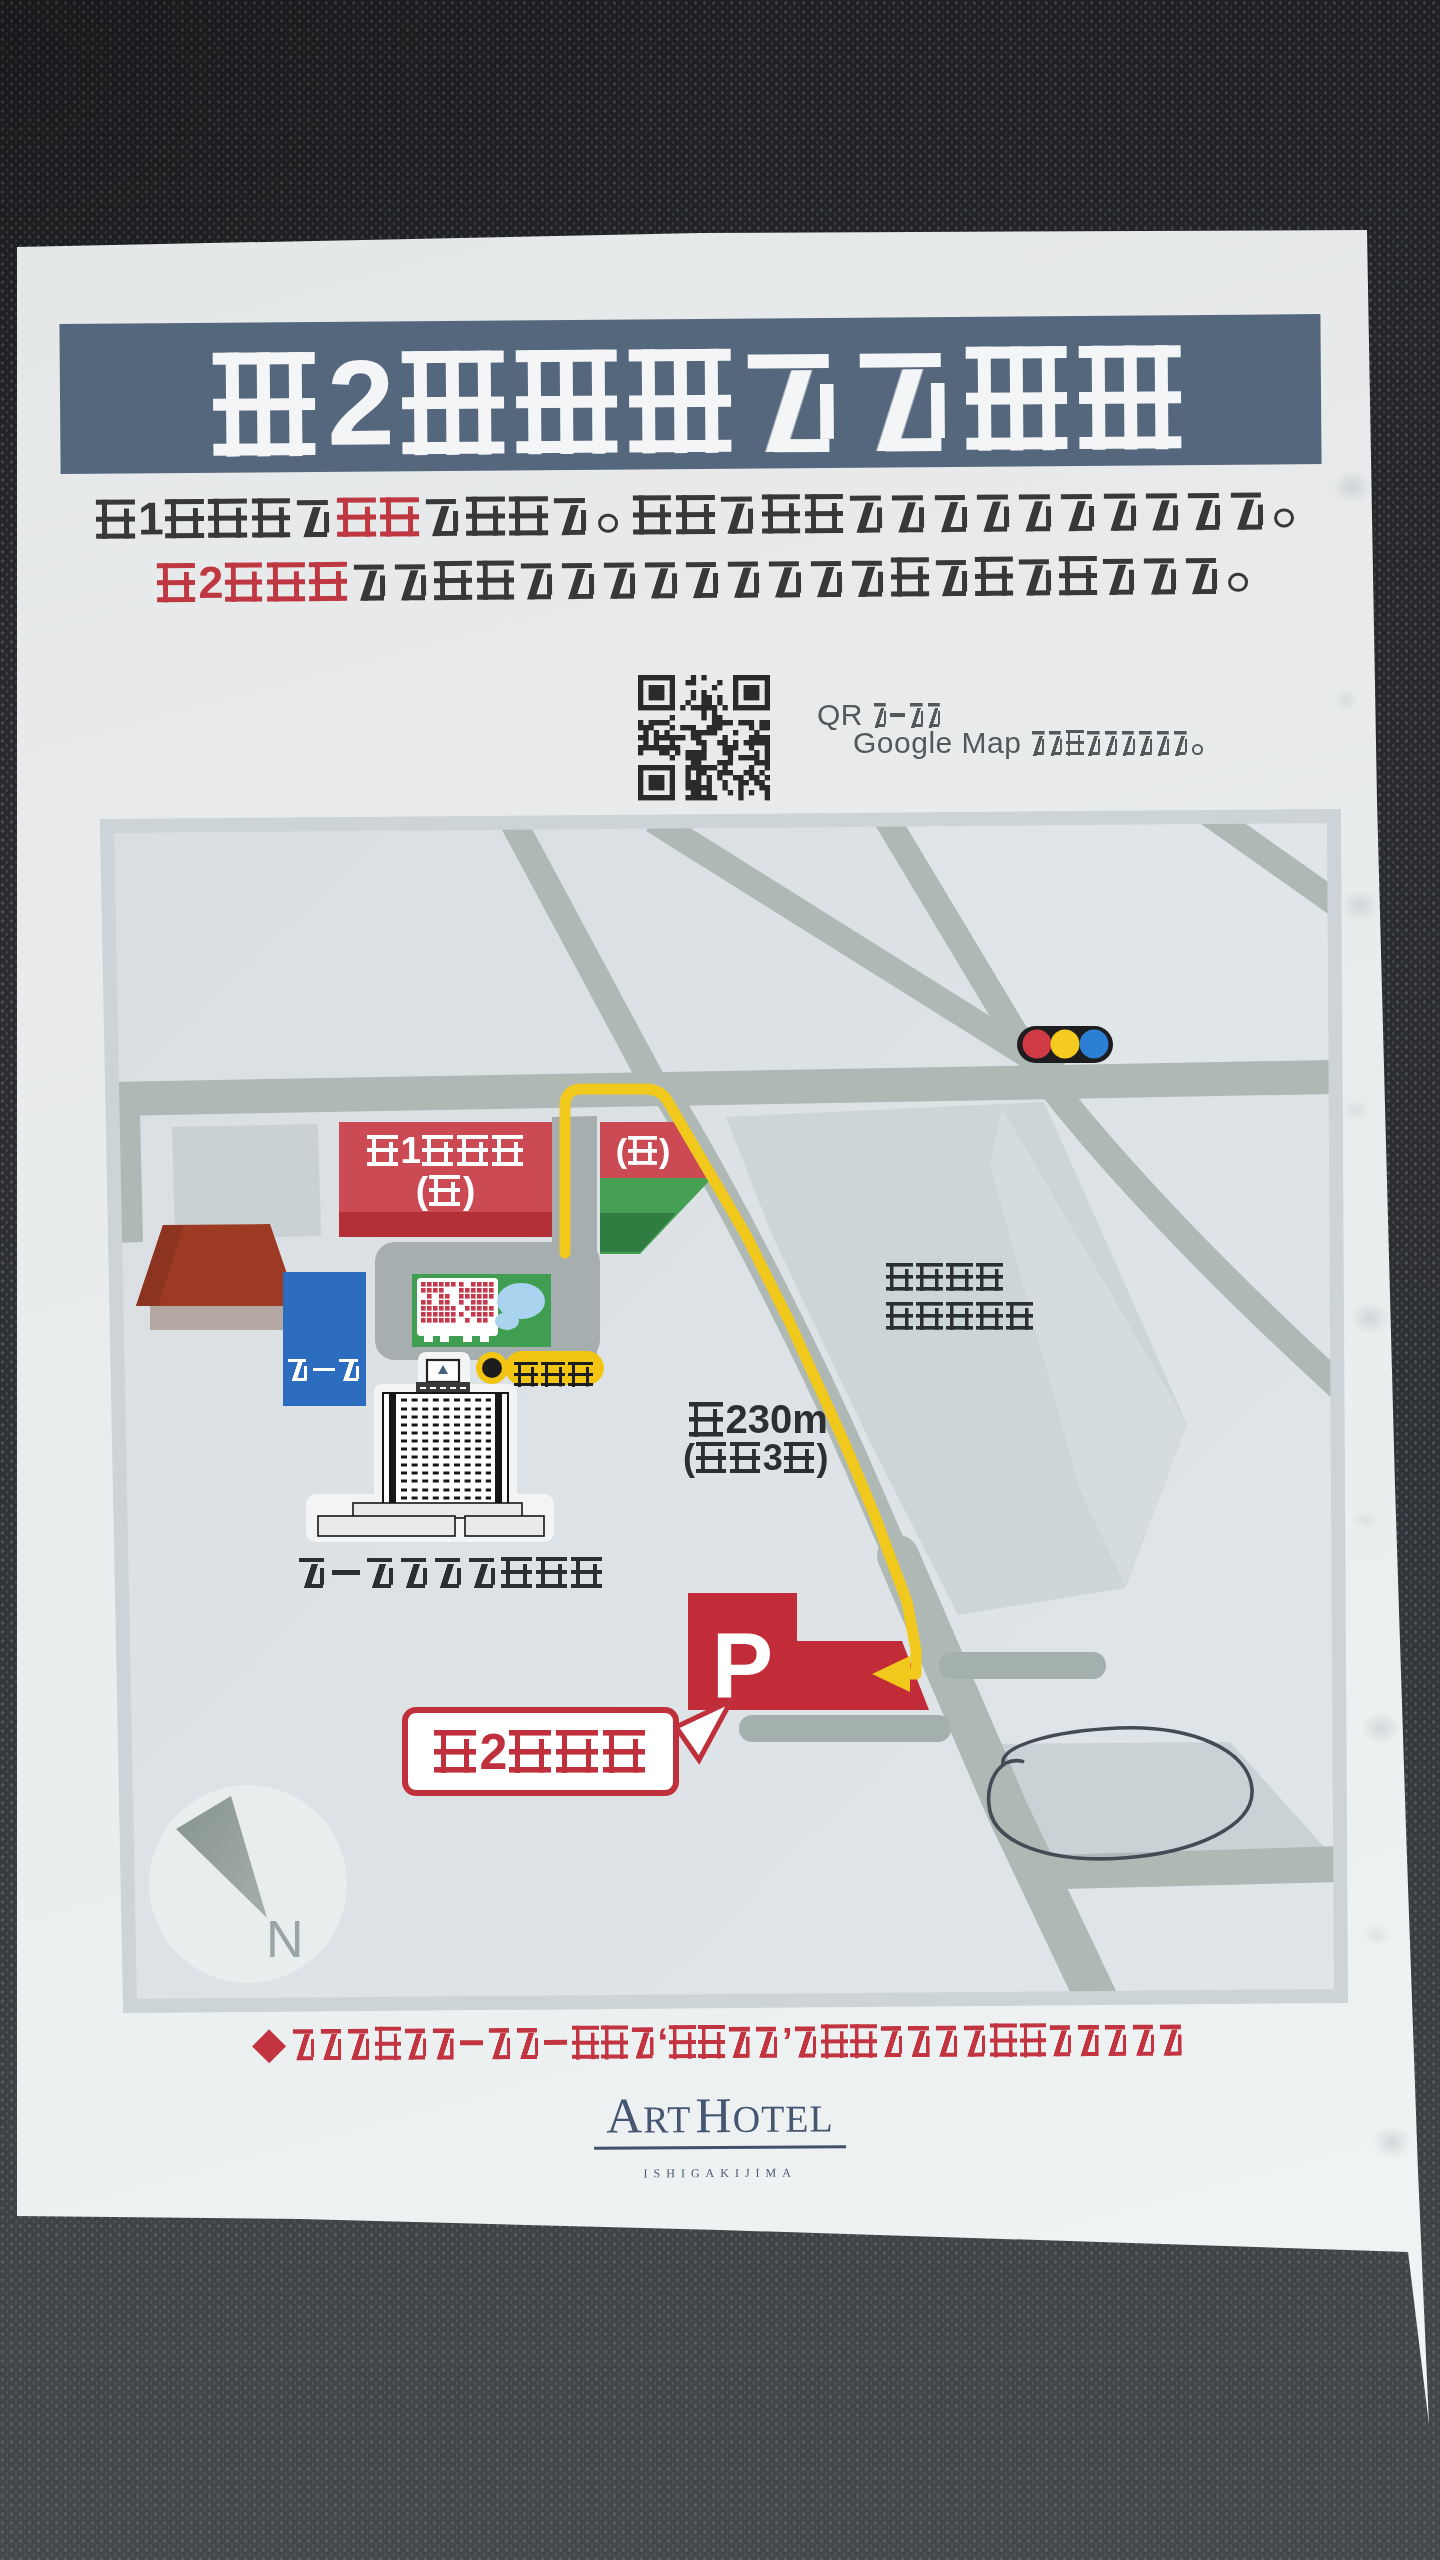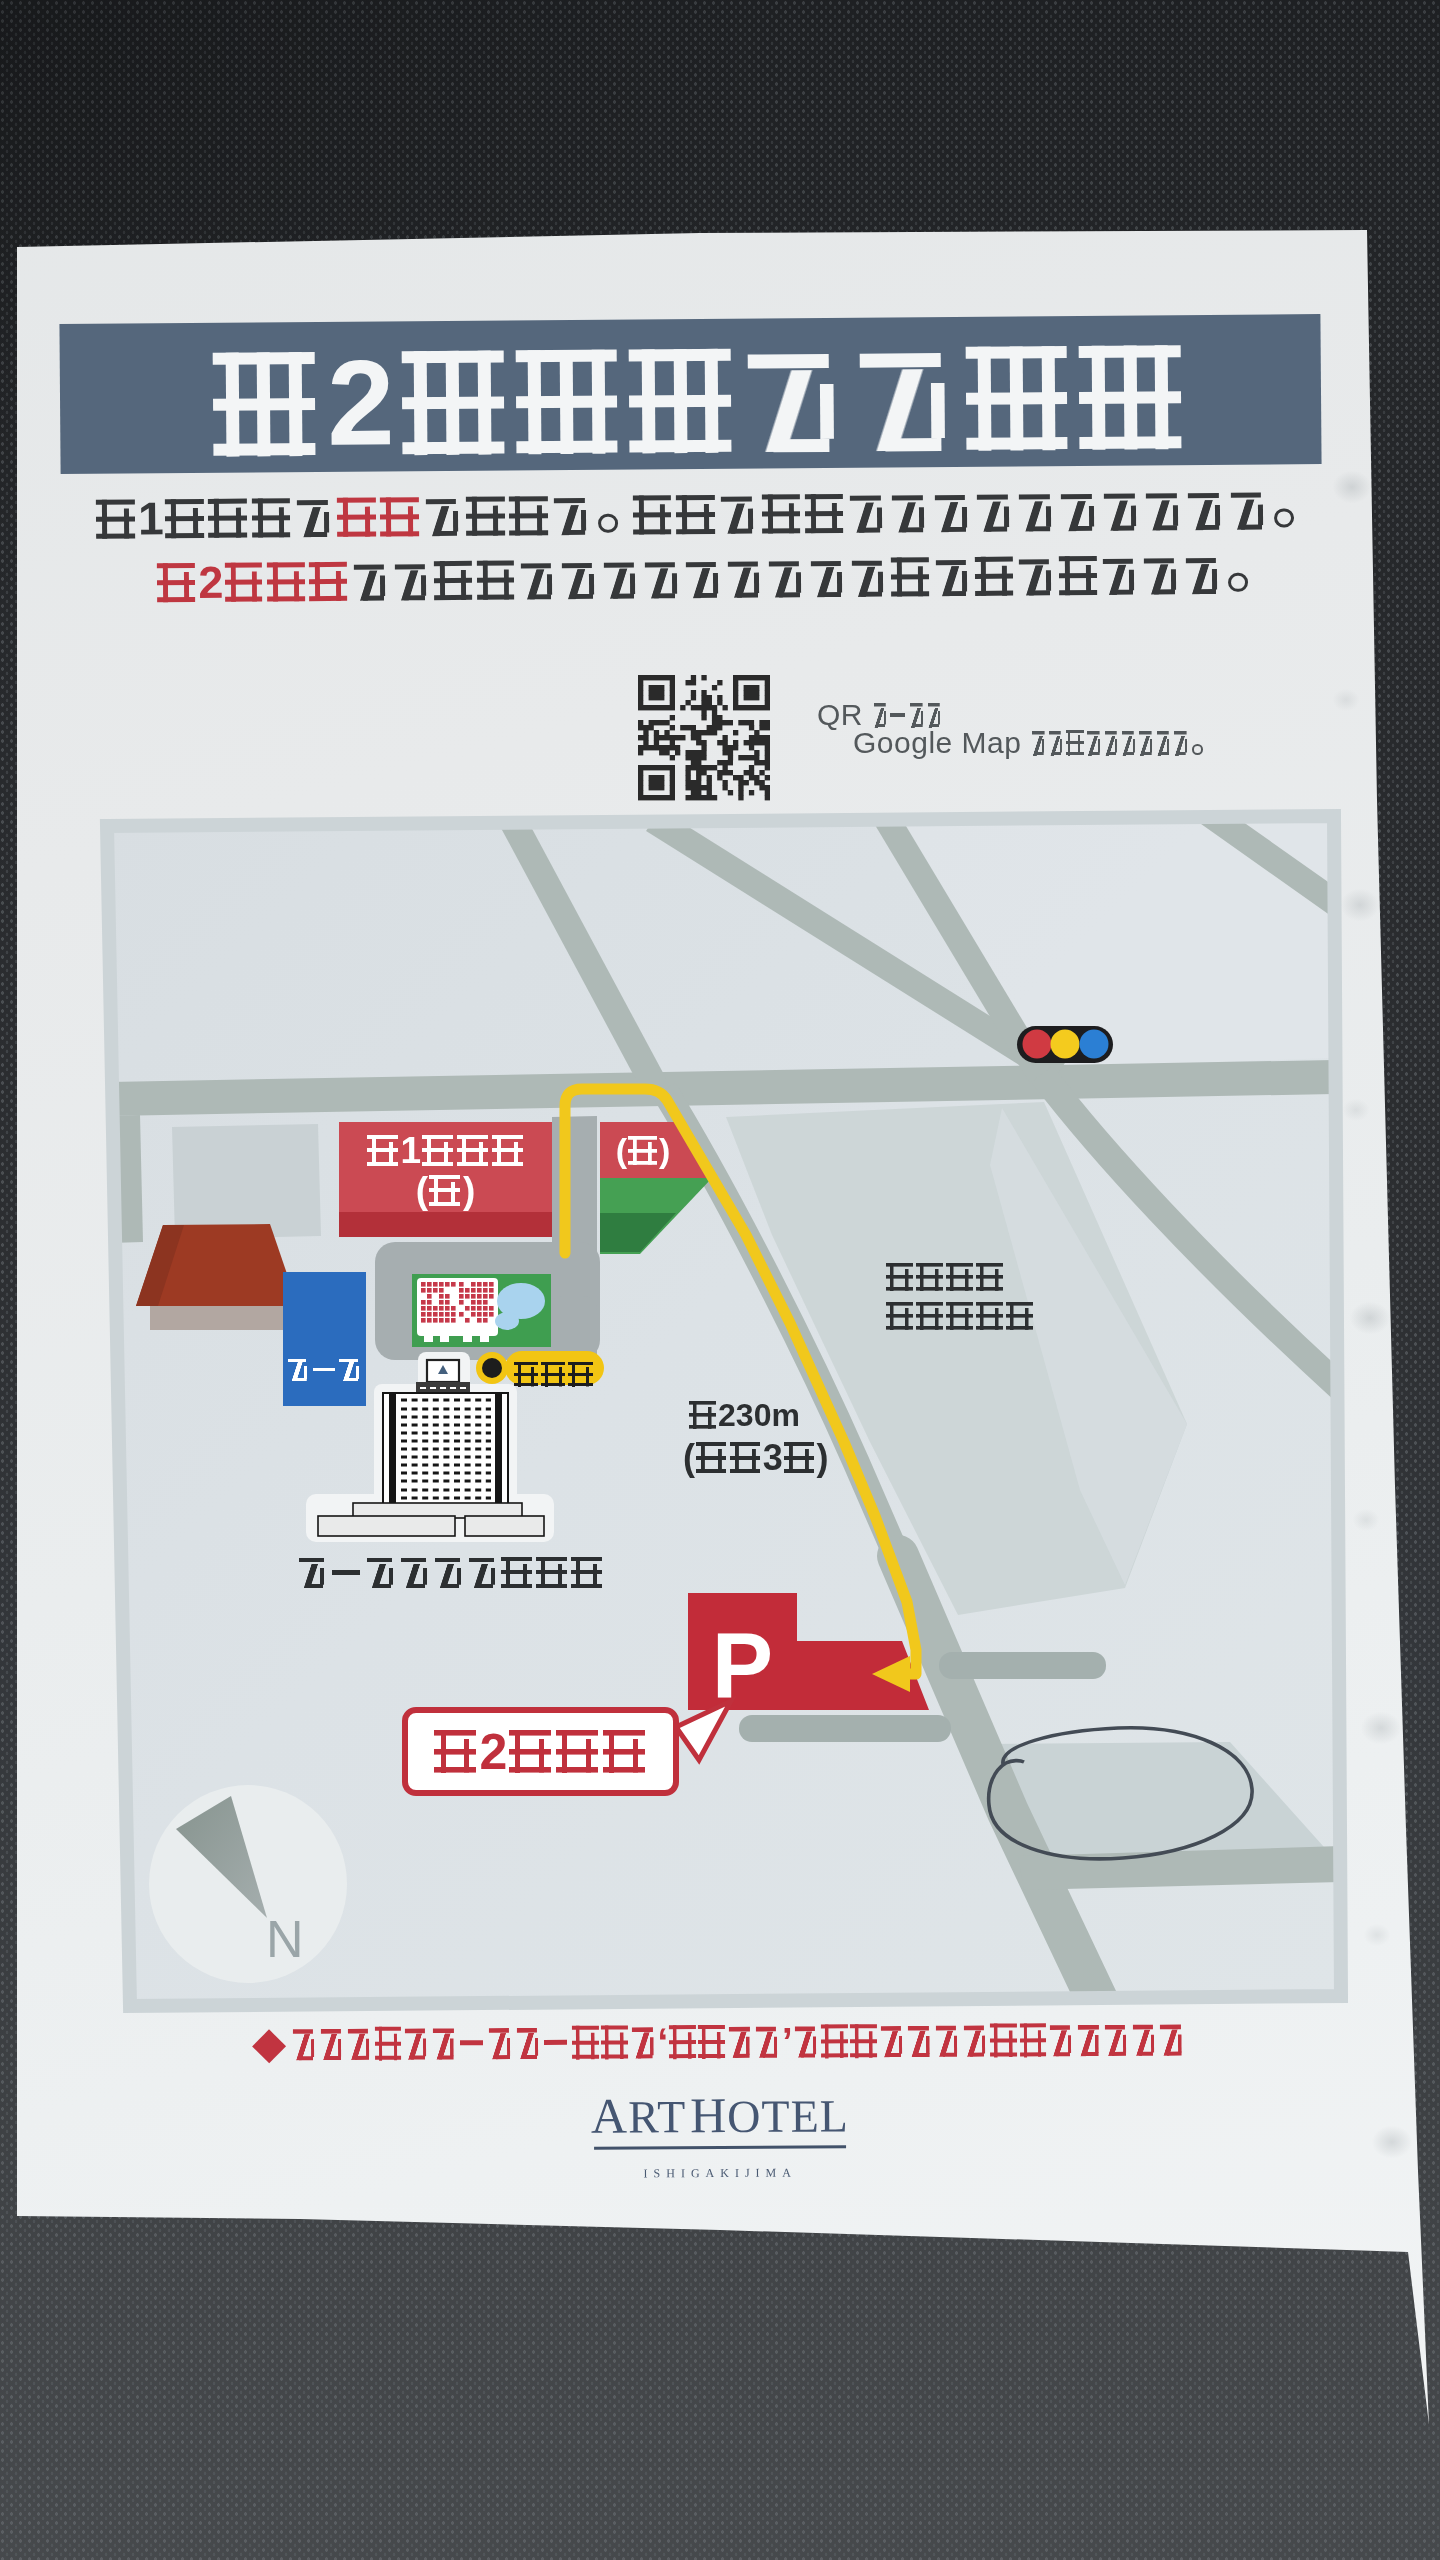--- a/index.html
+++ b/index.html
@@ -76,21 +76,21 @@
   .mlab{white-space:nowrap;font-weight:bold;color:#2c2f31;}
   .wlab{white-space:nowrap;font-weight:bold;color:#fff;}
   
   .caution{left:253px;top:2020px;font-size:39px;font-weight:bold;color:#c13440;white-space:nowrap;transform:rotate(-0.3deg);}
   .caution .k{width:.68em;margin:0 .05em 0 .02em;}
   .caution .h{width:.62em;margin:0 .07em 0 .02em;}
   .caution .d{width:.6em;}
   
   .logo{left:560px;top:2086px;width:320px;text-align:center;font-family:"Liberation Serif",serif;color:#455672;transform:rotate(-0.3deg);}
   .logo .big{font-size:50px;letter-spacing:1px;}
-  .logo .sm{font-size:46px;letter-spacing:1px;}
+  .logo .sm{font-size:38px;letter-spacing:1px;}
   .logo .rule{height:3px;background:#42526a;margin:2px 34px 0;}
   .logo .sub{font-size:12px;letter-spacing:6px;color:#4a5a72;margin-top:17px;}
 </style>
 </head>
 <body>
 
 <div class="abs bg">
     <div class="weave"></div>
     <div class="shadeTL"></div>
   </div>
@@ -497,21 +497,21 @@
 
   <div class="abs wlab" style="left:600px;top:1131px;width:86px;text-align:center;font-size:34px;">(<span class="k"></span>)</div>
 
   <div class="abs wlab" style="left:283px;top:1354px;width:83px;text-align:center;font-size:28px;"><span class="h"></span><span class="d"></span><span class="h"></span></div>
 
   <div class="abs mlab" style="left:513px;top:1358px;font-size:29px;color:#1d1d1d;"><span class="k"></span><span class="k"></span><span class="k"></span></div>
 
   <div class="abs mlab" style="left:885px;top:1259px;font-size:32px;"><span class="k"></span><span class="k"></span><span class="k"></span><span class="k"></span></div>
   <div class="abs mlab" style="left:885px;top:1298px;font-size:32px;"><span class="k"></span><span class="k"></span><span class="k"></span><span class="k"></span><span class="k"></span></div>
 
-  <div class="abs mlab" style="left:688px;top:1397px;font-size:32px;"><span class="k"></span>230m</div>
+  <div class="abs mlab" style="left:688px;top:1397px;font-size:40px;"><span class="k"></span>230m</div>
   <div class="abs mlab" style="left:683px;top:1437px;font-size:36px;">(<span class="k"></span><span class="k"></span>3<span class="k"></span>)</div>
 
   <div class="abs mlab" style="left:296px;top:1552px;font-size:37px;"><span class="h"></span><span class="d"></span><span class="h"></span><span class="h"></span><span class="h"></span><span class="h"></span><span class="k"></span><span class="k"></span><span class="k"></span></div>
 
   <div class="abs wlab" style="left:688px;top:1614px;width:109px;text-align:center;font-size:92px;">P</div>
 
   <div class="abs" style="left:402px;top:1707px;width:265px;height:77px;background:#fff;border:6px solid #c0303c;border-radius:14px;display:flex;align-items:center;justify-content:center;">
       <span class="wlab red" style="font-size:50px;color:#c0303c;"><span class="k"></span><span class="n">2</span><span class="k"></span><span class="k"></span><span class="k"></span></span>
     </div>
 

